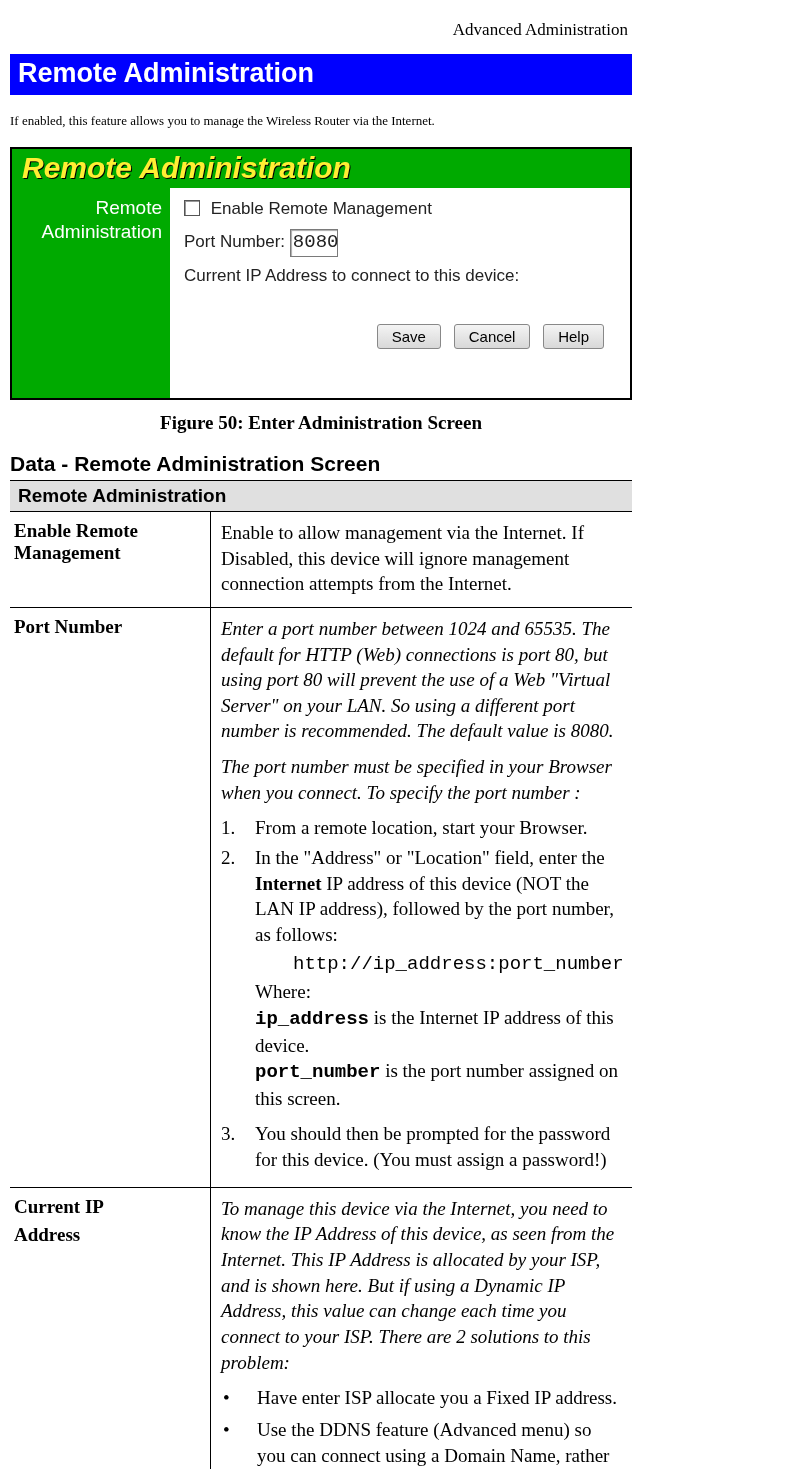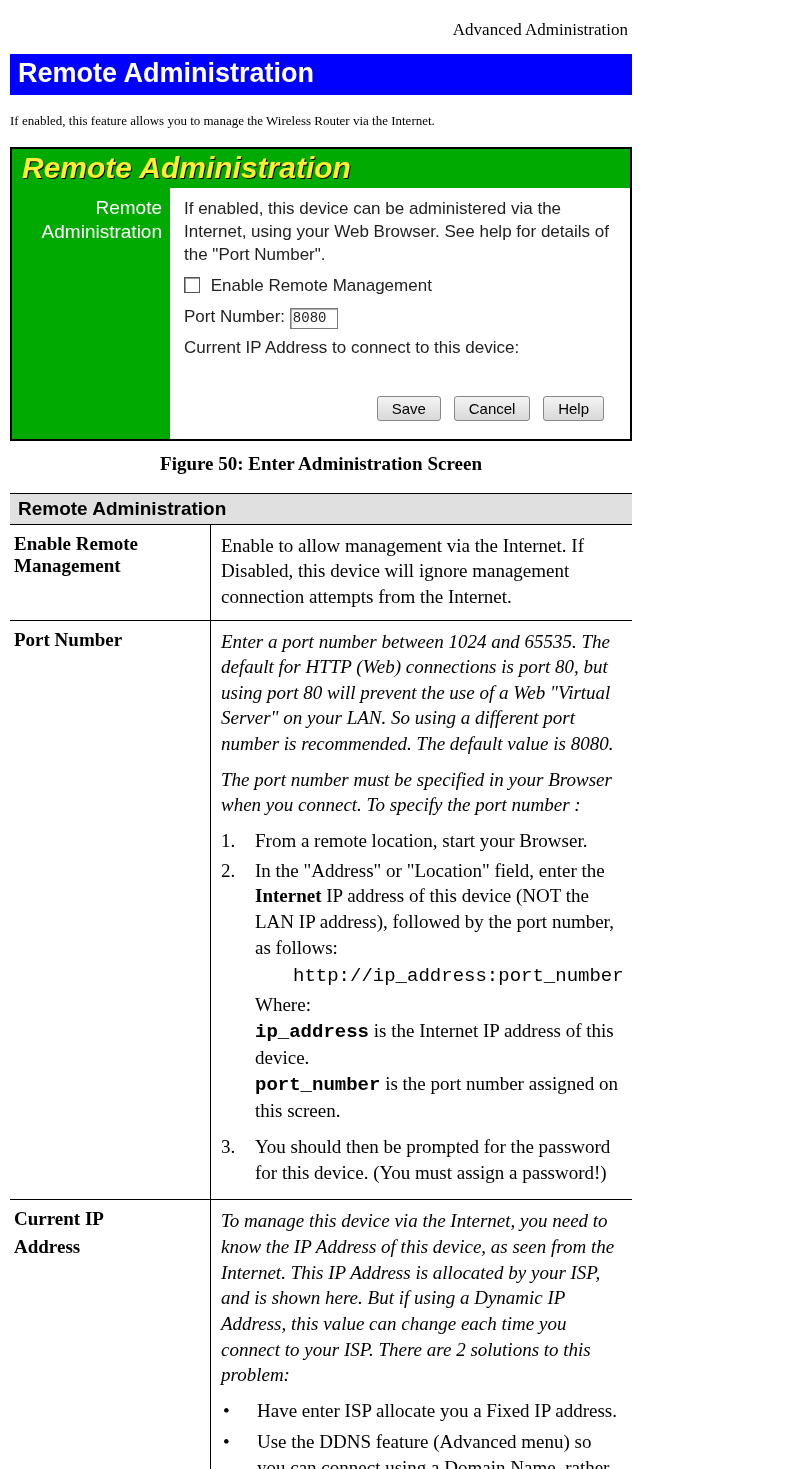--- a/index.html
+++ b/index.html
@@ -87,21 +87,21 @@
     background: #fff;
     box-shadow: inset 1px 1px 0 #999;
     vertical-align: -2px;
     margin-right: 6px;
   }
   .ss-input {
     display: inline-block;
     border: 1px solid #7a7a7a;
     background: #fff;
     font-family: "Courier New", monospace;
-    font-size: 14px;
+    font-size: 19px;
     padding: 0 2px;
     width: 42px;
     box-shadow: inset 1px 1px 1px #aaa;
   }
   .ss-buttons {
     text-align: right;
     padding: 6px 12px 10px 0;
   }
   .ss-btn {
     display: inline-block;
@@ -206,21 +206,20 @@
     <div class="screenshot">
       <div class="ss-greenbar">
         <span class="ss-title">Remote Administration</span>
       </div>
       <div class="ss-body">
         <div class="ss-left">
           <div>Remote</div>
           <div>Administration</div>
         </div>
         <div class="ss-right">
-          <p>If enabled, this device can be administered via the Internet, using your Web Browser. See help for details of the "Port Number".</p>
           <p>
             <span class="ss-checkbox"></span>
             <span>Enable Remote Management</span>
           </p>
           <p>
             <span>Port Number:</span>
             <span class="ss-input">8080</span>
           </p>
           <p>Current IP Address to connect to this device:</p>
           <div style="height:22px"></div>
@@ -229,20 +228,21 @@
             <span class="ss-btn">Cancel</span>
             <span class="ss-btn">Help</span>
           </div>
         </div>
       </div>
     </div>
   </div>
 
   <div class="caption">Figure 50: Enter Administration Screen</div>
 
+  <div class="subheading">Data - Remote Administration Screen</div>
 
   <table class="data">
     <tbody>
         <tr>
       <td colspan="2" class="table-section-header">Remote Administration</td>
     </tr>
 
     <tr>
       <td class="row-label sep">Enable Remote Management</td>
       <td class="row-desc">Enable to allow management via the Internet. If Disabled, this device will ignore management connection attempts from the Internet.</td>

